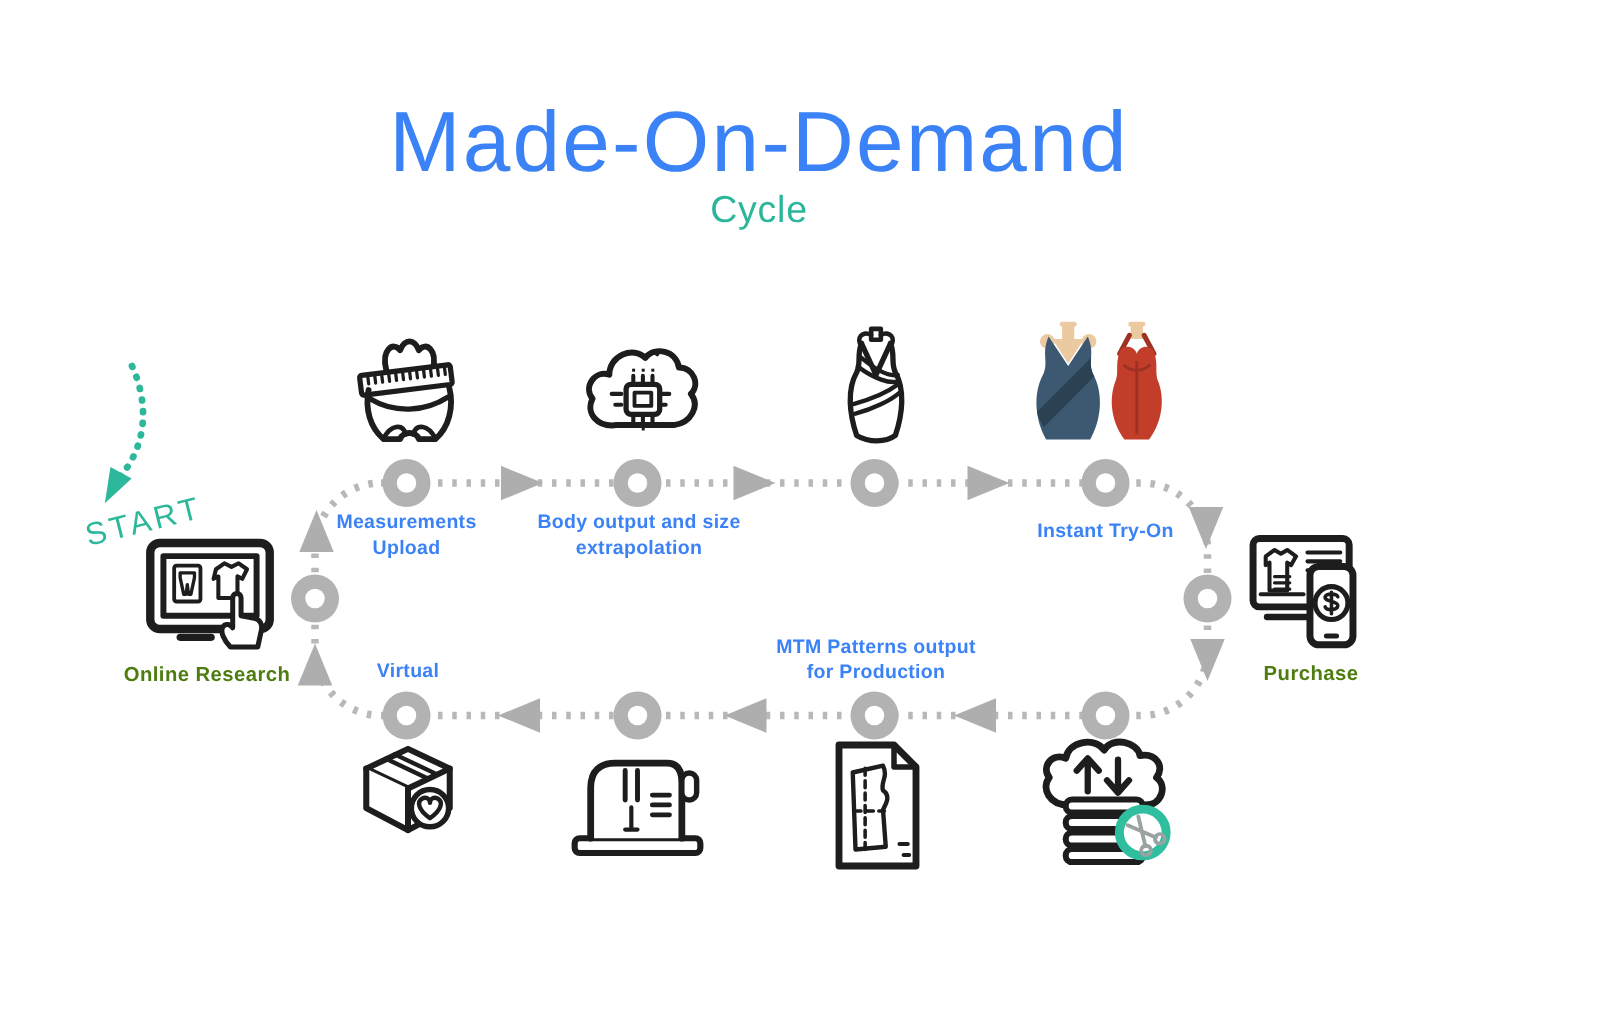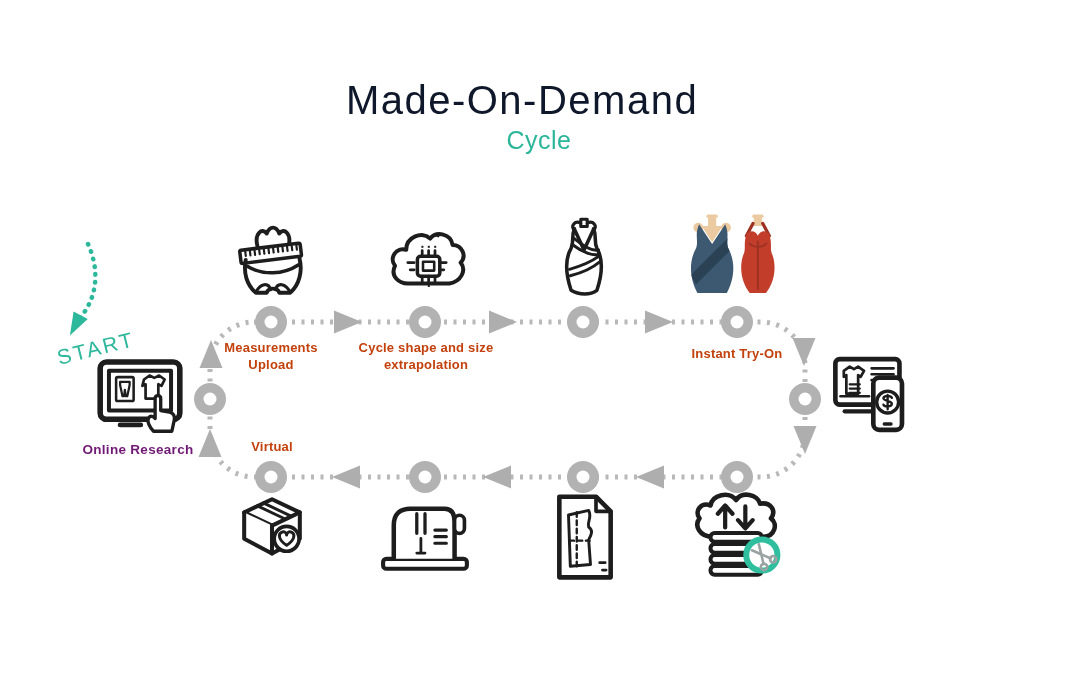--- a/index.html
+++ b/index.html
@@ -1,29 +1,29 @@
 <!DOCTYPE html>
 <html><head>
 <meta charset="utf-8">
 <style>
   html,body{margin:0;padding:0;background:#fff;}
   .stage{position:relative;width:1080px;height:675px;background:#ffffff;overflow:hidden;
          font-family:"Liberation Sans", sans-serif;}
   .header{position:absolute;left:0;top:0;width:1012px;text-align:center;}
-  .title{margin:16px;position:absolute;top:62px;left:0;width:100%;
-         font-size:40px;font-weight:400;letter-spacing:1.5px;color:#0f172a;}
+  .title{margin:0;position:absolute;top:62px;left:0;width:100%;
+         font-size:57px;font-weight:400;letter-spacing:1.5px;color:#3b82f6;}
   .subtitle{margin:0;position:absolute;top:126px;left:0;width:100%;
-         font-size:25px;font-weight:400;letter-spacing:0.5px;color:#2bb69a;padding-left:33px;}
+         font-size:25px;font-weight:400;letter-spacing:0.5px;color:#2bb69a;}
   .loop-svg{position:absolute;left:0;top:0;width:1080px;height:675px;}
   .start-label{position:absolute;left:56px;top:334px;width:100px;
          transform:rotate(-14deg);font-size:21px;letter-spacing:2.5px;
          color:#2db79b;font-weight:400;}
   .step-label{position:absolute;text-align:center;white-space:pre-line;
-         font-size:13px;line-height:1.3;font-weight:700;color:#c2410c;letter-spacing:0.2px;}
-  .anchor-label{font-size:13.5px;color:#701a75;letter-spacing:0.3px;}
+         font-size:13px;line-height:1.3;font-weight:700;color:#3b82f6;letter-spacing:0.2px;}
+  .anchor-label{font-size:13.5px;color:#4d7c0f;letter-spacing:0.3px;}
   .icon{position:absolute;}
 </style>
 </head>
 <body>
 
 <div class="stage">
 
   <div class="header">
     <h1 class="title">Made-On-Demand</h1>
     <h2 class="subtitle">Cycle</h2>
@@ -198,18 +198,21 @@
     <path d="M18 24 L18 60 L56 80 L56 42" stroke-width="5.5" fill="#fff"></path>
     <path d="M94 24 L94 60 L56 80" stroke-width="5.5" fill="#fff"></path>
     <path d="M44 11 L82 29 M36 15 L74 33" stroke-width="4"></path>
     <circle cx="76" cy="60" r="17" fill="#fff" stroke-width="5"></circle>
     <path d="M76 69 C65 61.5 64 54 69 51.2 C72.5 49.4 76 51.5 76 55 C76 51.5 79.5 49.4 83 51.2 C88 54 87 61.5 76 69 Z" stroke-width="4"></path>
   </svg>
 
   <div class="step-label anchor-label" style="left:53px;top:441px;width:170px">Online Research</div>
   <div class="step-label" style="left:186px;top:340px;width:170px">Measurements
 Upload</div>
-  <div class="step-label" style="left:341px;top:340px;width:170px">Cycle shape and size
+  <div class="step-label" style="left:341px;top:340px;width:170px">Body output and size
 extrapolation</div>
   <div class="step-label" style="left:652px;top:346px;width:170px">Instant Try-On</div>
+  <div class="step-label anchor-label" style="left:789px;top:440px;width:170px">Purchase</div>
+  <div class="step-label" style="left:499px;top:423px;width:170px">MTM Patterns output
+for Production</div>
   <div class="step-label" style="left:187px;top:439px;width:170px">Virtual</div>
 
 </div>
 
 </body></html>

